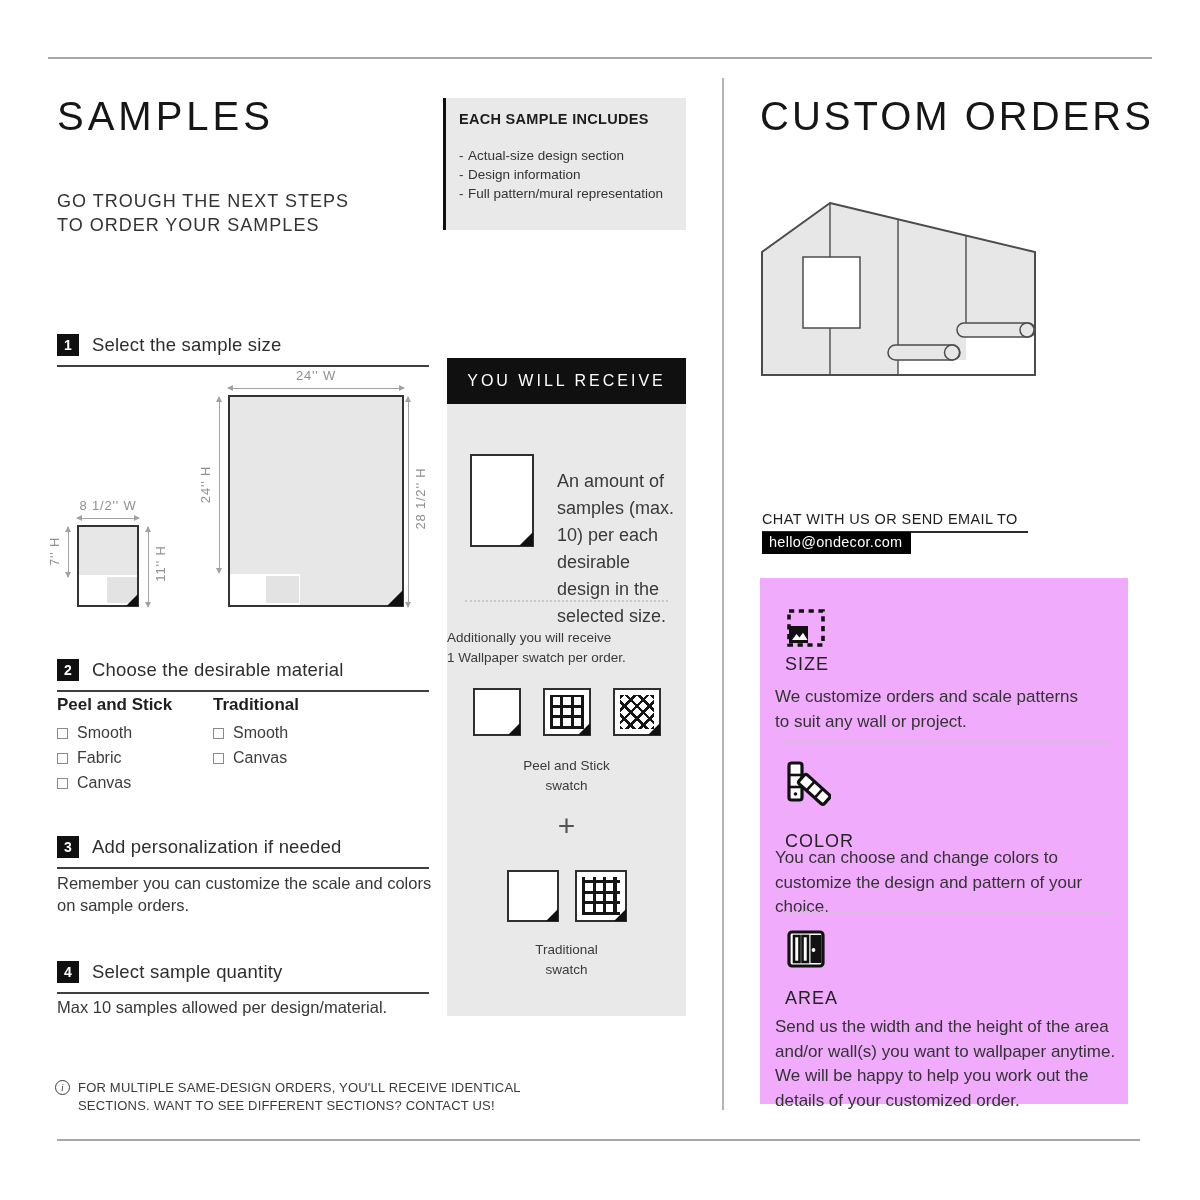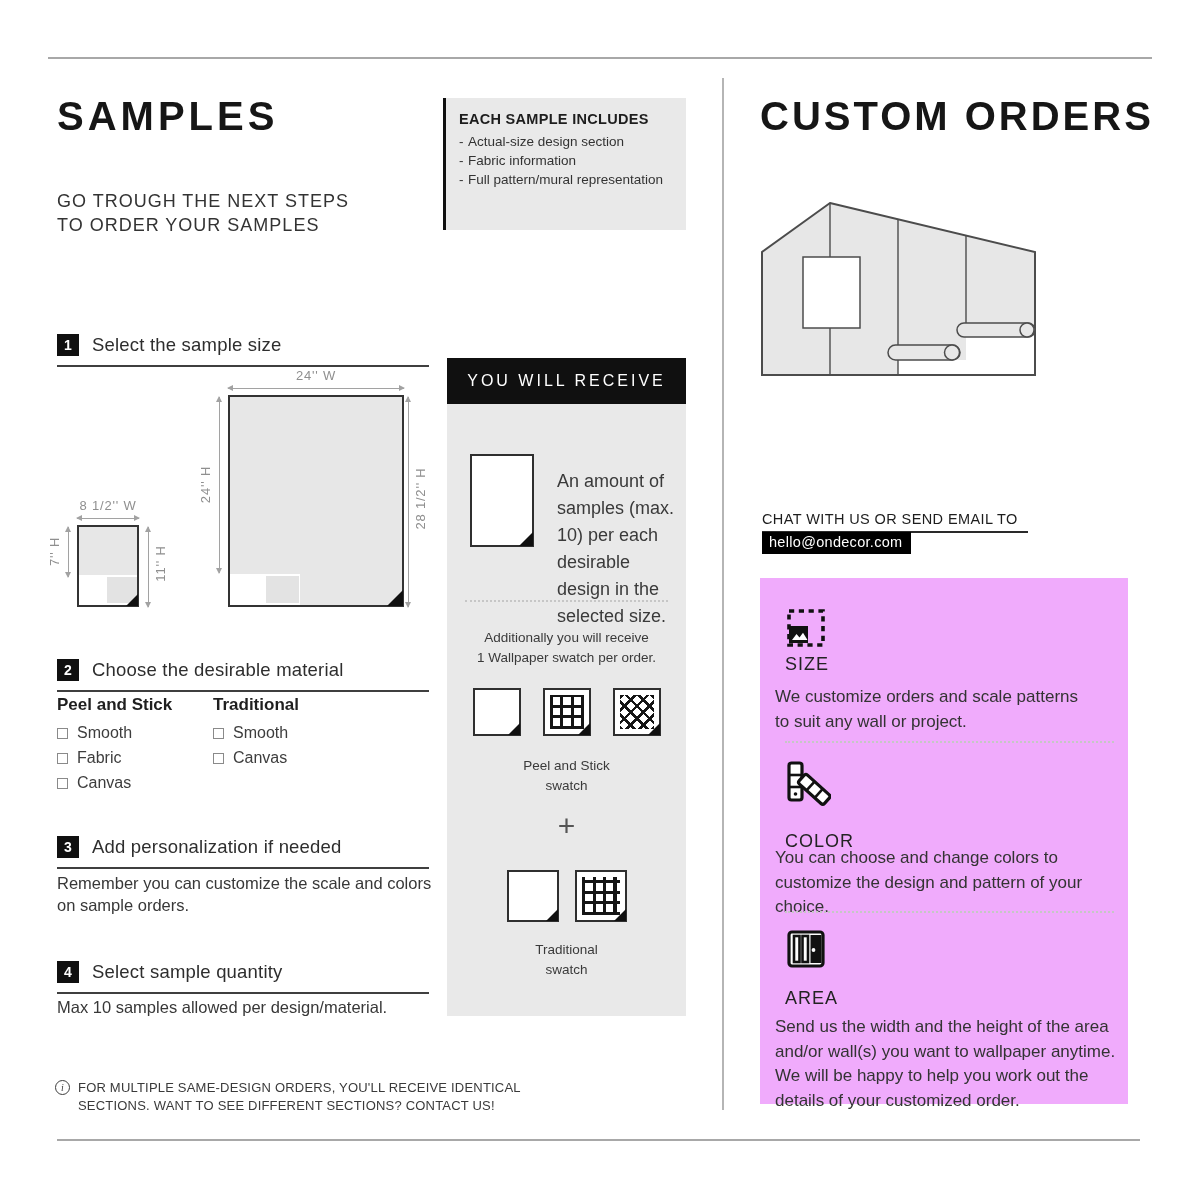--- a/index.html
+++ b/index.html
@@ -9,21 +9,21 @@
     background:#ffffff; overflow:hidden;
     font-family:"Liberation Sans","DejaVu Sans",sans-serif;
     color:#2d2d2d;
   }
   .rule { position:absolute; height:2px; background:#a8a8a8; }
   #top-rule { left:48px; top:57px; width:1104px; }
   #bottom-rule { left:57px; top:1139px; width:1083px; }
   #vdivider { position:absolute; left:722px; top:78px; width:2px; height:1032px; background:#b5b5b5; }
 
   
-  .big-title { position:absolute; font-size:40px; font-weight:700; letter-spacing:4px; color:#161616; }
+  .big-title { position:absolute; font-size:40px; font-weight:400; letter-spacing:4px; color:#161616; }
   #samples-title { left:57px; top:94px; }
   #custom-title  { left:760px; top:94px; letter-spacing:3px; }
   #samples-subtitle {
     position:absolute; left:57px; top:189px; font-size:18px; letter-spacing:1px;
     line-height:1.35; color:#333; white-space:pre-line;
   }
 
   
   .step-row {
     position:absolute; left:57px; width:372px; display:flex; align-items:center; gap:13px;
@@ -95,36 +95,36 @@
     font-size:10px; font-style:italic; font-family:"Liberation Serif",serif;
     display:flex; align-items:center; justify-content:center; color:#3d3d3d; margin-top:1px;
   }
   #footer-note .note-text { font-size:13px; line-height:1.4; letter-spacing:0.2px; color:#3a3a3a; white-space:pre-line; }
 
   
   #includes-box {
     position:absolute; left:443px; top:98px; width:243px; min-height:132px;
     background:#e9e9e9; border-left:3px solid #101010; padding:13px 10px 14px 13px;
   }
-  #includes-box .inc-title { font-size:14.5px; font-weight:700; letter-spacing:0.3px; color:#1d1d1d; margin-bottom:5px; }
+  #includes-box .inc-title { font-size:14.5px; font-weight:700; letter-spacing:0.3px; color:#1d1d1d; margin-bottom:19px; }
   #includes-box .inc-item { position:relative; font-size:13.5px; line-height:1.42; color:#333; padding-left:9px; max-width:210px; }
   #includes-box .inc-item::before { content:"-"; position:absolute; left:0; top:0; }
 
   
   #receive-header {
     position:absolute; left:447px; top:358px; width:239px; height:46px;
     background:#101010; color:#ffffff; display:flex; align-items:center; justify-content:center;
     font-size:16px; letter-spacing:3px;
   }
   #receive-body { position:absolute; left:447px; top:404px; width:239px; height:612px; background:#e9e9e9; }
   #page-sample-icon { position:absolute; left:23px; top:50px; width:64px; height:93px; background:#fff; border:2px solid #2f2f2f; }
   #receive-samples-text { position:absolute; left:110px; top:64px; width:124px; font-size:18px; line-height:1.5; color:#3a3a3a; }
   .dotted-div { position:absolute; border-top:2px dotted #c6c6c6; }
   #receive-div1 { left:18px; right:18px; top:196px; }
-  #receive-additionally { position:absolute; left:0; top:224px; width:100%; text-align:center; font-size:13.5px; line-height:1.5; color:#3a3a3a; white-space:pre-line; }
+  #receive-additionally { position:absolute; left:0; top:224px; width:100%; text-align:left; font-size:13.5px; line-height:1.5; color:#3a3a3a; white-space:pre-line; }
   .swatch-row { position:absolute; left:0; width:100%; display:flex; justify-content:center; }
   #swatch-row-peel { top:284px; gap:22px; }
   #swatch-row-trad { top:466px; gap:16px; }
   .swatch { position:relative; width:48px; height:48px; background:#fff; border:2px solid #2f2f2f; }
   .swatch.lg { width:52px; height:52px; }
   .pattern { position:absolute; inset:5px; }
   .pattern.grid {
     background-image:repeating-linear-gradient(0deg,#151515 0 3px,transparent 3px 10.5px),
                      repeating-linear-gradient(90deg,#151515 0 3px,transparent 3px 10.5px);
   }
@@ -254,21 +254,21 @@
 
   <div id="footer-note">
     <span class="info-circle">i</span>
     <span class="note-text">FOR MULTIPLE SAME-DESIGN ORDERS, YOU'LL RECEIVE IDENTICAL
 SECTIONS. WANT TO SEE DIFFERENT SECTIONS? CONTACT US!</span>
   </div>
 
   <div id="includes-box">
     <div class="inc-title">EACH SAMPLE INCLUDES</div>
     <div class="inc-item">Actual-size design section</div>
-    <div class="inc-item">Fabric information</div>
+    <div class="inc-item">Design information</div>
     <div class="inc-item">Full pattern/mural representation</div>
   </div>
 
   <div id="receive-header">YOU WILL RECEIVE</div>
   <div id="receive-body">
     <div id="page-sample-icon">
       <span class="fold fold-md"></span>
     </div>
     <div id="receive-samples-text">An amount of samples (max. 10) per each desirable design in the selected size.</div>
     <div class="dotted-div" id="receive-div1"></div>

